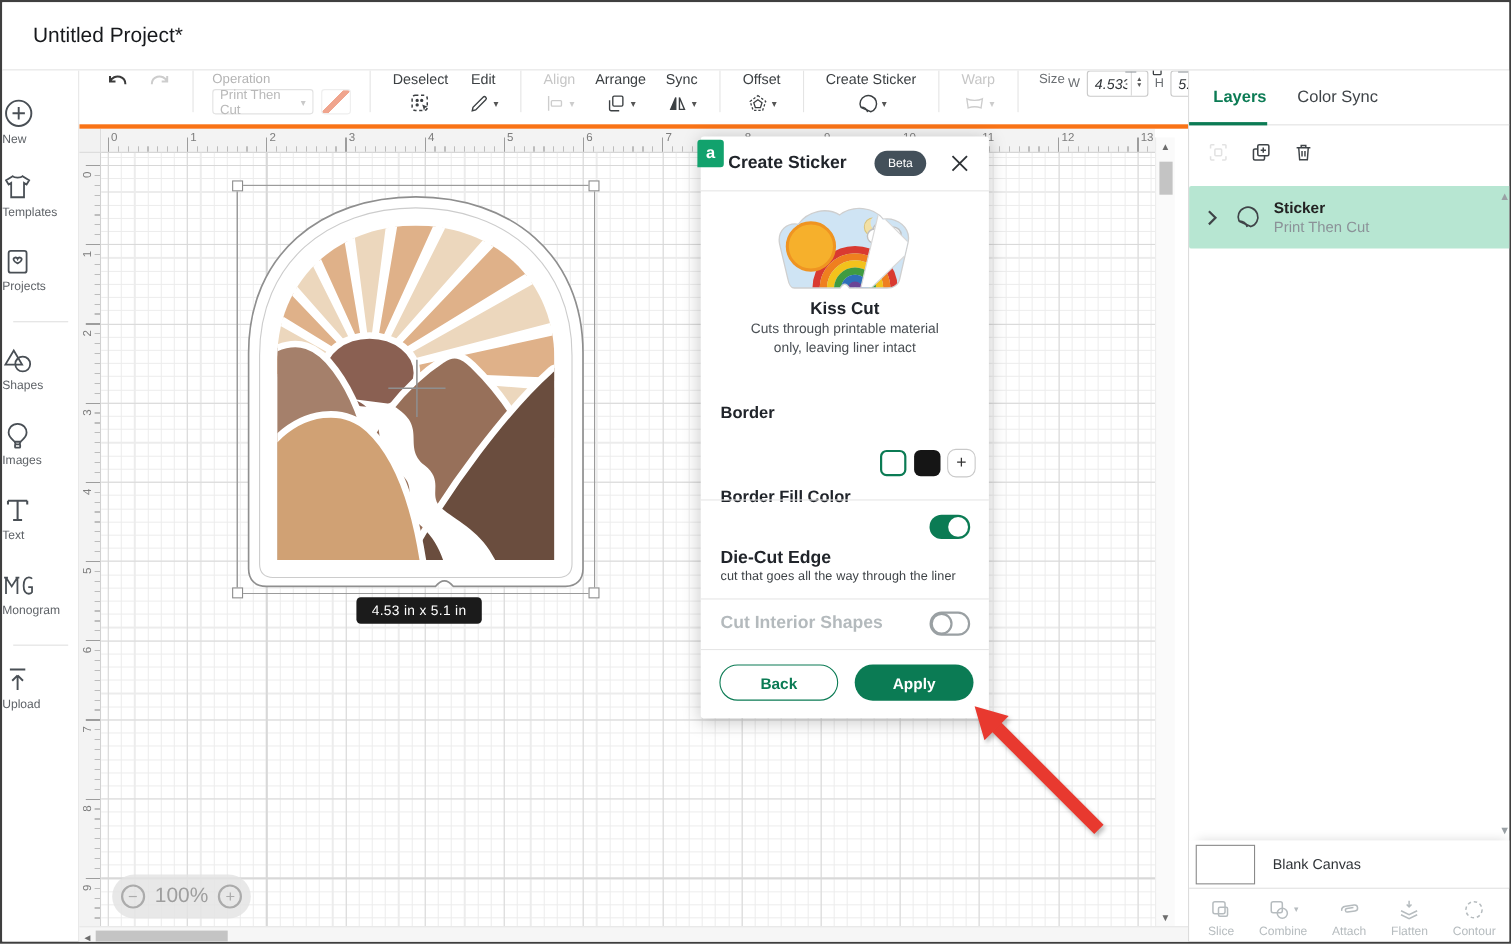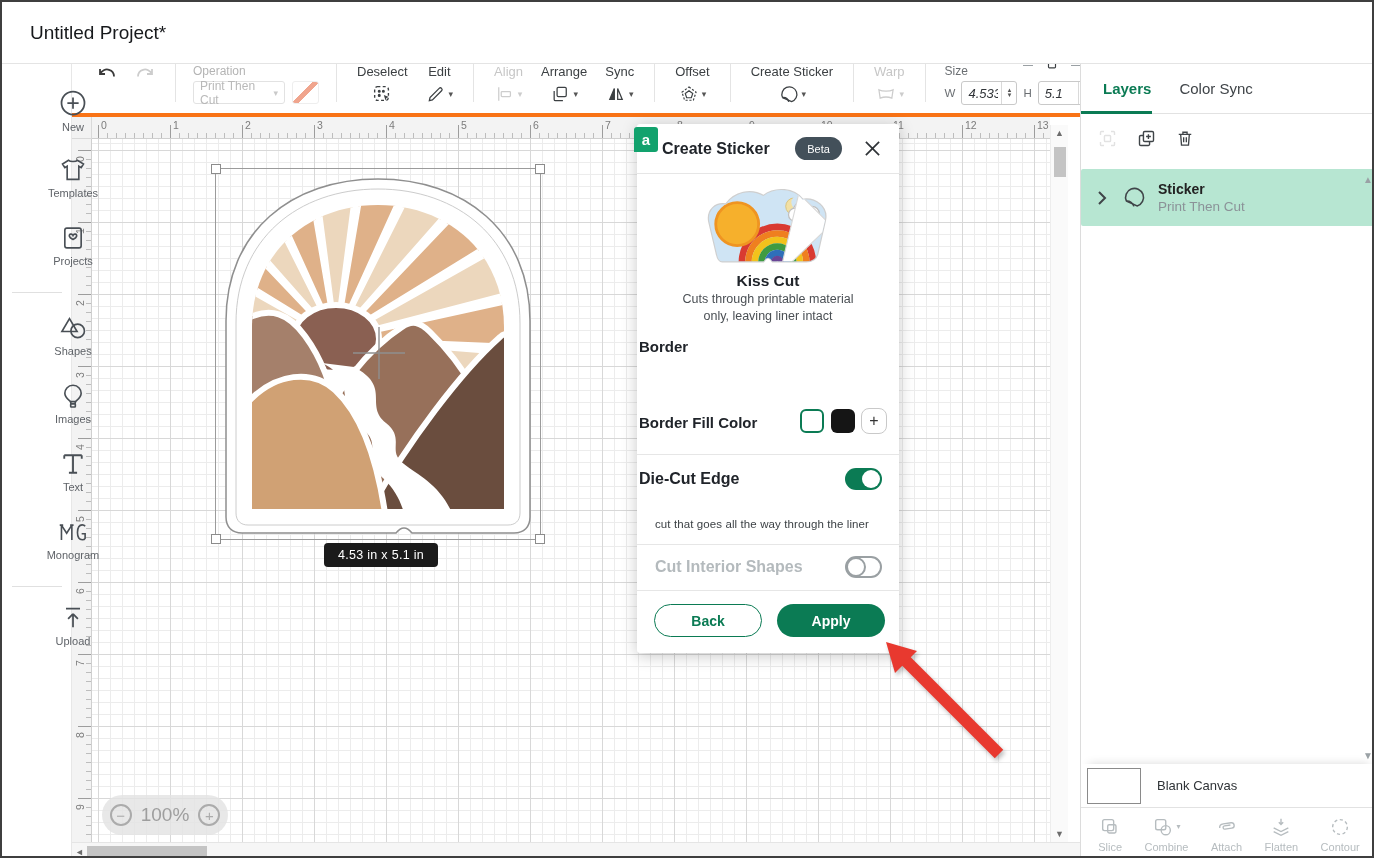--- a/index.html
+++ b/index.html
@@ -13,42 +13,42 @@
   .topbar { position:absolute; left:0; top:0; width:100%; height:62px; background:#fff;
             border-bottom:1px solid #e4e4e4; z-index:40; }
   .proj-title { position:absolute; left:28px; top:20px; font-size:19px; font-weight:400; color:#17191c; }
   .top-right { position:absolute; right:20px; top:0; height:62px; display:flex; align-items:center; gap:26px; }
   .tr-item { display:flex; align-items:center; gap:8px; font-size:14.5px; color:#2f3337; cursor:pointer; }
   .btn-make { width:133px; height:40px; border:none; border-radius:21px; background:#0b7b54;
               color:#fff; font-size:15px; font-weight:700; font-family:inherit; cursor:pointer; }
   
   .sidebar { position:absolute; left:0; top:62px; bottom:0; width:70px; background:#fff;
              border-right:1px solid #e7e7e7; z-index:30; }
-  .sb-item { position:absolute; left:0; width:70px; display:flex; flex-direction:column; align-items:center; gap:3px; cursor:pointer;margin-left:36px; }
+  .sb-item { position:absolute; left:0; width:70px; display:flex; flex-direction:column; gap:3px; cursor:pointer; }
   .sb-label { font-size:11px; color:#5f6368; }
   .sb-div { position:absolute; left:10px; width:50px; height:1px; background:#e0e0e0; }
   
   .toolbar { position:absolute; left:70px; top:62px; width:1008px; height:53px; background:#fff;
              border-bottom:4px solid #f97316; display:flex; align-items:flex-start; padding-left:16px; z-index:20; }
   .tb-div { width:1px; height:38px; background:#e4e4e4; margin:0 11px; flex:none; }
   .tool { display:flex; flex-direction:column; align-items:center; gap:4px; margin:0 9px; cursor:pointer; flex:none; }
   .tool-label { font-size:13px; color:#3c4043; white-space:nowrap; }
   .tool.disabled .tool-label { color:#c6c6c6; }
   .tool-row { display:flex; align-items:center; gap:3px; height:22px; }
   .caret { font-size:9px; color:#555; }
   .tool.disabled .caret { color:#ccc; }
   .undo-btn,.redo-btn { margin:0 7px; cursor:pointer; }
   .op-group { display:flex; flex-direction:column; gap:3px; margin:0 6px; flex:none; }
   .op-label { font-size:12px; color:#b4b4b4; }
   .op-row { display:flex; gap:7px; }
   .op-select { width:92px; height:23px; border:1px solid #e2e2e2; border-radius:3px; display:flex;
                align-items:center; justify-content:space-between; padding:0 6px; color:#b9b9b9; font-size:12px; }
   .op-swatch { width:27px; height:23px; border:1px solid #eee; border-radius:3px;
      background:linear-gradient(135deg, #fff 42%, #f0a58e 42%, #f0a58e 58%, #fff 58%); }
-  .size-group { display:flex; flex-direction:column; gap:3px; margin:0 8px; position:relative; flex:none; }
+  .size-group { display:flex; flex-direction:row; gap:3px; margin:0 8px; position:relative; flex:none; }
   .size-label { font-size:12px; color:#6a6e72; }
   .size-row { display:flex; align-items:center; gap:6px; }
   .dim-label { font-size:11.5px; color:#6a6e72; }
   .dim-box { position:relative; width:56px; height:24px; border:1px solid #c9c9c9; border-radius:3px; background:#fff; }
   .dim-box input { width:36px; height:22px; border:none; outline:none; font-size:13px; font-family:inherit;
                    color:#2f3337; padding-left:6px; background:transparent;font-style:italic; }
   .stepper { position:absolute; right:0; top:0; width:15px; height:22px; border-left:1px solid #d9d9d9;
              display:flex; flex-direction:column; align-items:center; justify-content:center; font-size:6px; color:#555; line-height:5px; cursor:pointer; }
   .lock-wrap { position:absolute; left:84px; top:-8px; width:46px; text-align:center; }
   .lock-bracket { position:absolute; top:9px; width:10px; height:6px; border-top:1px solid #9aa0a4; }
@@ -128,21 +128,21 @@
             align-items:center; justify-content:center; }
   .sp-header { position:relative; height:50px; border-bottom:1px solid #e6e6e6; display:flex; align-items:center; }
   .sp-title { margin-left:25px; font-size:16px; font-weight:700; color:#20242a; }
   .sp-beta { position:absolute; left:158px; top:13px; width:47px; height:23px; background:#43505a;
              border-radius:12px; color:#fff; font-size:11px; display:flex; align-items:center; justify-content:center; }
   .sp-close { position:absolute; right:18px; top:16px; cursor:pointer; }
   .sp-preview { position:absolute; left:61px; top:58px; width:140px; height:86px; }
   .sp-caption { position:absolute; left:0; top:148px; width:100%; text-align:center; font-size:15.5px;
                 font-weight:700; color:#20242a; }
   .sp-desc { position:absolute; width:100%; text-align:center; font-size:12.5px; color:#4a4f54; }
-  .sp-section-label { position:absolute; left:2px; font-size:15px; font-weight:700; color:#20242a; }
+  .sp-section-label { position:absolute; left:18px; font-size:15px; font-weight:700; color:#20242a;margin-top:29px; }
   .sp-select { position:absolute; left:17px; top:238px; width:228px; height:31px; border:1px solid #c9c9c9;
                border-radius:8px; display:flex; align-items:center; justify-content:space-between;
                padding:0 12px; font-size:14px; color:#2f3337; cursor:pointer; }
   .sw { position:absolute; top:285px; width:24px; height:24px; border-radius:6px; cursor:pointer; }
   .sw-plus { position:absolute; top:284px; width:26px; height:26px; border:1px solid #c9c9c9; border-radius:8px;
              display:flex; align-items:center; justify-content:center; font-size:16px; color:#333; cursor:pointer; }
   .sp-div { position:absolute; left:0; width:262px; height:1px; background:#e6e6e6; }
   .toggle-on { position:absolute; width:37px; height:22px; border-radius:11px; background:#0b7b54; cursor:pointer; }
   .toggle-on::after { content:""; position:absolute; right:2px; top:2px; width:18px; height:18px; border-radius:50%;
                       background:#fff; }

